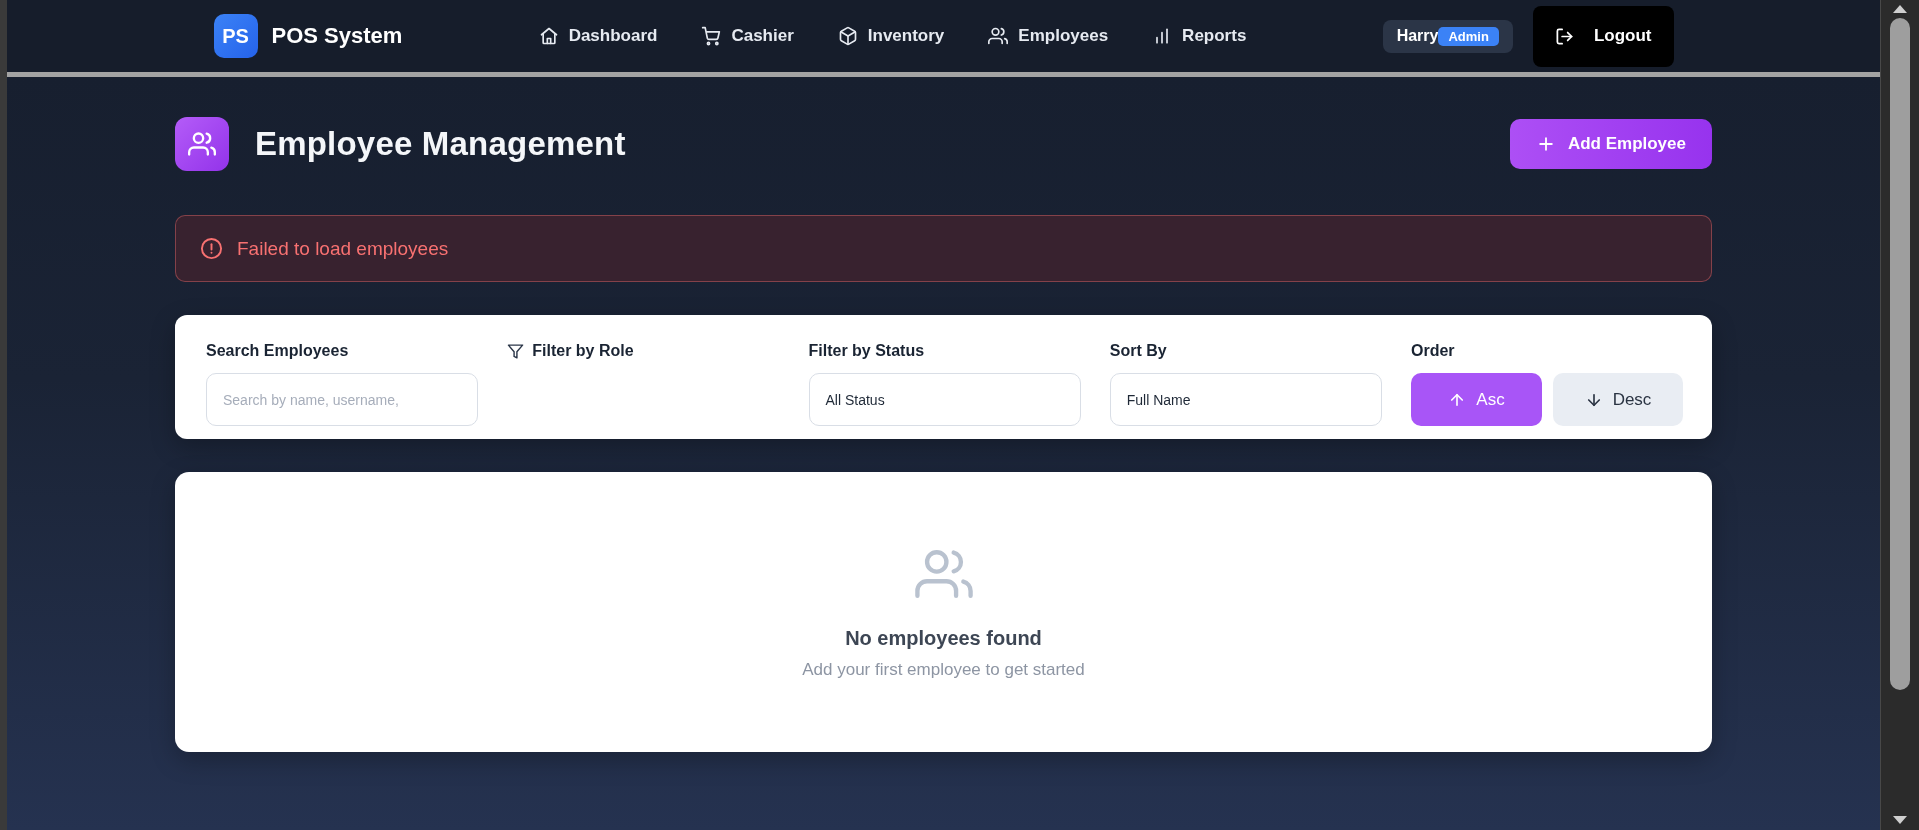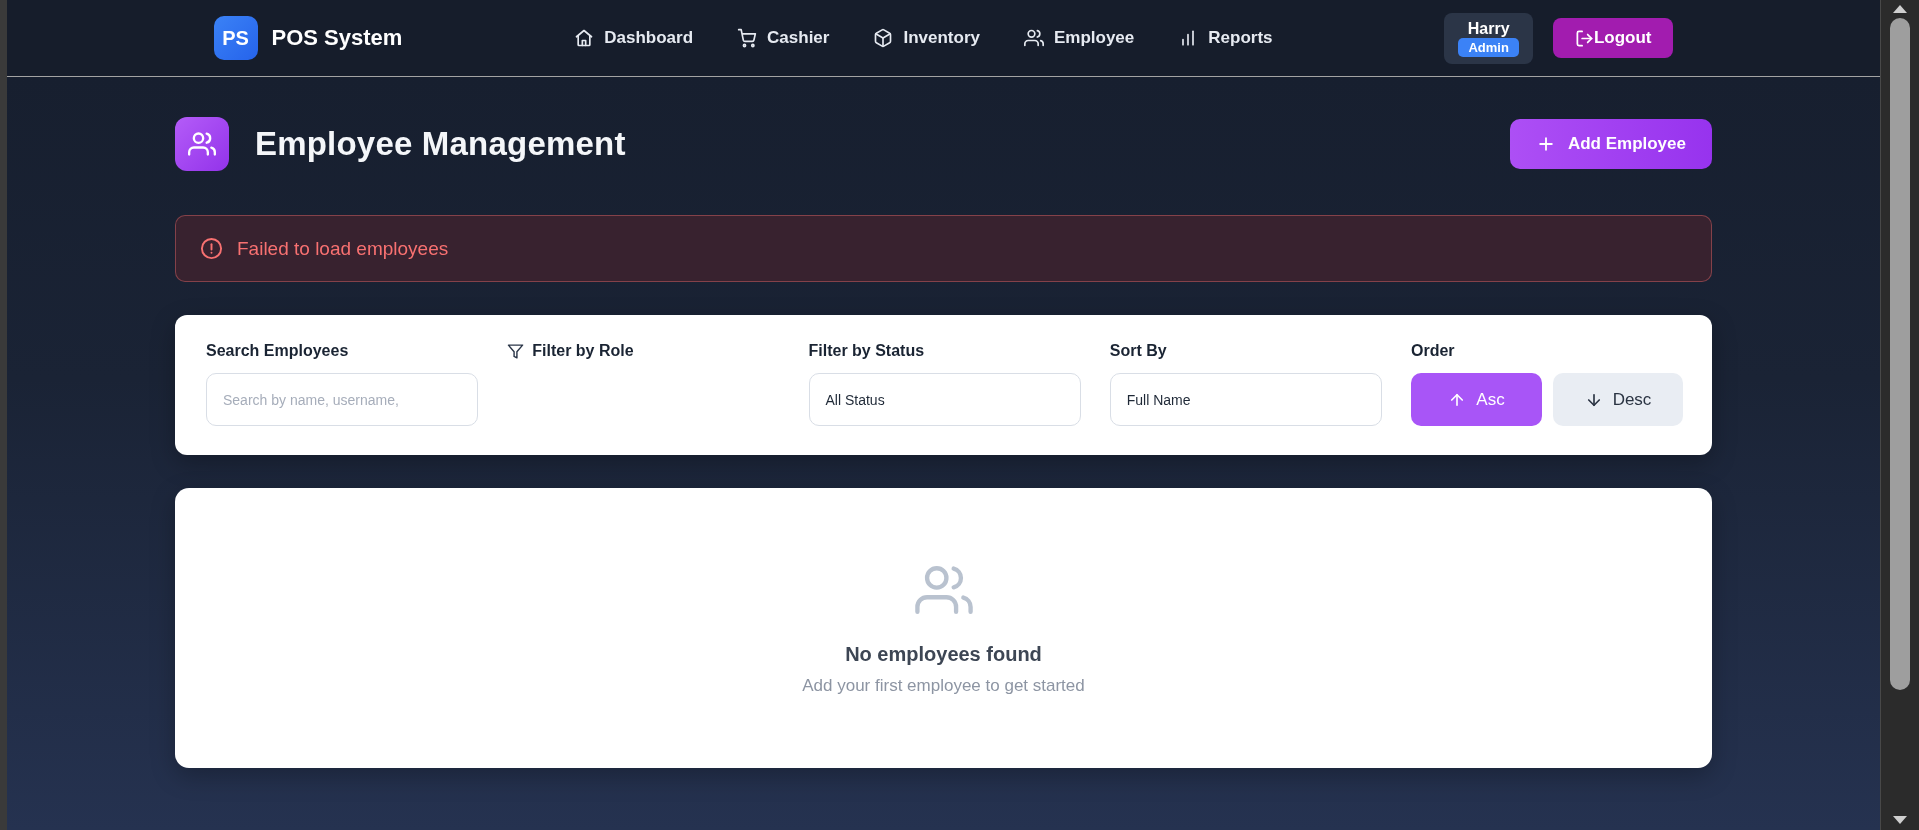--- a/index.html
+++ b/index.html
@@ -5,35 +5,35 @@
   * { margin:0; padding:0; box-sizing:border-box; }
   html,body { width:1919px; height:830px; overflow:hidden; }
   body {
     font-family:"Liberation Sans","DejaVu Sans",sans-serif;
     display:flex; background:#1b2537;
   }
   .frame-left { width:7px; background:#3a3a3a; flex:0 0 7px; }
   .app { flex:1; display:flex; flex-direction:column; min-width:0; }
 
   
-  .navbar { height:77px; background:#161d2b; border-bottom:1px solid #a3a3a3; flex:0 0 77px; }
+  .navbar { height:77px; background:#161d2b; border-bottom:5px solid #a3a3a3; flex:0 0 77px; }
   .nav-inner { max-width:1460px; height:100%; margin:0 auto; display:flex; align-items:center; justify-content:space-between; }
   .brand { display:flex; align-items:center; gap:14px; }
   .logo { width:44px; height:44px; border-radius:10px; background:linear-gradient(135deg,#3b82f6,#2563eb);
           color:#fff; font-size:20px; font-weight:700; display:flex; align-items:center; justify-content:center; }
   .brand-title { color:#ffffff; font-size:22px; font-weight:700; }
   .nav-links { display:flex; align-items:center; gap:44px; }
   .nav-link { display:flex; align-items:center; gap:10px; color:#e6eaf1; font-size:17px; font-weight:600; text-decoration:none; cursor:pointer; }
   .nav-link svg { width:20px; height:20px; }
   .nav-right { display:flex; align-items:center; gap:20px; }
-  .user-box { background:#2b3547; border-radius:8px; padding:7px 14px; display:flex; flex-direction:column; align-items:center; }
+  .user-box { background:#2b3547; border-radius:8px; padding:7px 14px; display:flex; align-items:center; }
   .user-name { color:#ffffff; font-size:16px; font-weight:700; }
   .user-badge { background:#3b82f6; color:#fff; font-size:13px; font-weight:600; padding:2px 10px; border-radius:5px; }
-  .logout-btn { display:flex; align-items:center; gap:0; background:#a21caf; color:#fff; border:none; cursor:pointer;
-                font-family:inherit; font-size:17px; font-weight:700; padding:0 22px; height:40px; border-radius:8px; }
+  .logout-btn { display:flex; align-items:center; gap:20px; background:#000000; color:#fff; border:none; cursor:pointer;
+                font-family:inherit; font-size:17px; font-weight:700; padding:0 22px; height:61px; border-radius:8px; }
   .logout-btn svg { width:19px; height:19px; }
 
   
   .content { flex:1; overflow:hidden; background:linear-gradient(180deg,#171f2f 0%,#1a2335 40%,#253250 100%); }
   .container { width:1537px; margin:40px auto 0; }
 
   .page-head { display:flex; align-items:center; justify-content:space-between; }
   .page-head-left { display:flex; align-items:center; gap:26px; }
   .page-icon { width:54px; height:54px; border-radius:12px; background:linear-gradient(135deg,#b45cf8,#9333ea);
                display:flex; align-items:center; justify-content:center; color:#fff; }
@@ -41,21 +41,21 @@
   .page-title { color:#f4f6f9; font-size:33px; font-weight:800; letter-spacing:.2px; }
   .add-btn { display:flex; align-items:center; gap:12px; background:linear-gradient(90deg,#ad4ff5,#9733ee); color:#fff;
              border:none; cursor:pointer; font-family:inherit; font-size:17px; font-weight:700; height:50px; padding:0 26px; border-radius:10px; }
   .add-btn svg { width:20px; height:20px; }
 
   .alert { margin-top:44px; height:67px; background:#38222f; border:1px solid rgba(248,113,113,.4); border-radius:10px;
            display:flex; align-items:center; gap:14px; padding:2px 24px; color:#f87171; font-size:19px; }
   .alert svg { width:23px; height:23px; flex:0 0 23px; }
 
   .filter-card { margin-top:33px; background:#ffffff; border-radius:12px; box-shadow:0 8px 24px rgba(0,0,0,.25);
-                 padding:27px 29px 29px 31px; display:flex; justify-content:space-between; }
+                 padding:27px 29px 13px 31px; display:flex; justify-content:space-between; }
   .field { width:272px; display:flex; flex-direction:column; }
   .field-label { display:flex; align-items:center; gap:8px; color:#1a2433; font-size:16px; font-weight:600; margin-bottom:13px; }
   .field-label svg { width:17px; height:17px; color:#2b3648; }
   .text-input, .select {
     height:53px; border:1px solid #d9dee6; border-radius:10px; background:#fff; padding:0 16px;
     font-family:inherit; font-size:14px; color:#1f2937; display:flex; align-items:center; width:100%;
   }
   .text-input { outline:none; }
   .text-input::placeholder { color:#a6adba; }
   .select { cursor:pointer; }
@@ -120,21 +120,21 @@
             </svg>
           <span>Inventory</span>
         </a>
         <a class="nav-link">
           <svg viewBox="0 0 24 24" fill="none" stroke="currentColor" stroke-width="2" stroke-linecap="round" stroke-linejoin="round">
               <path d="M17 21v-2a4 4 0 0 0-4-4H5a4 4 0 0 0-4 4v2"></path>
               <circle cx="9" cy="7" r="4"></circle>
               <path d="M23 21v-2a4 4 0 0 0-3-3.87"></path>
               <path d="M16 3.13a4 4 0 0 1 0 7.75"></path>
             </svg>
-          <span>Employee</span>
+          <span>Employees</span>
         </a>
         <a class="nav-link">
           <svg viewBox="0 0 24 24" fill="none" stroke="currentColor" stroke-width="2" stroke-linecap="round" stroke-linejoin="round">
               <line x1="6" y1="20" x2="6" y2="14"></line>
               <line x1="12" y1="20" x2="12" y2="8"></line>
               <line x1="18" y1="20" x2="18" y2="4"></line>
             </svg>
           <span>Reports</span>
         </a>
       </nav>

